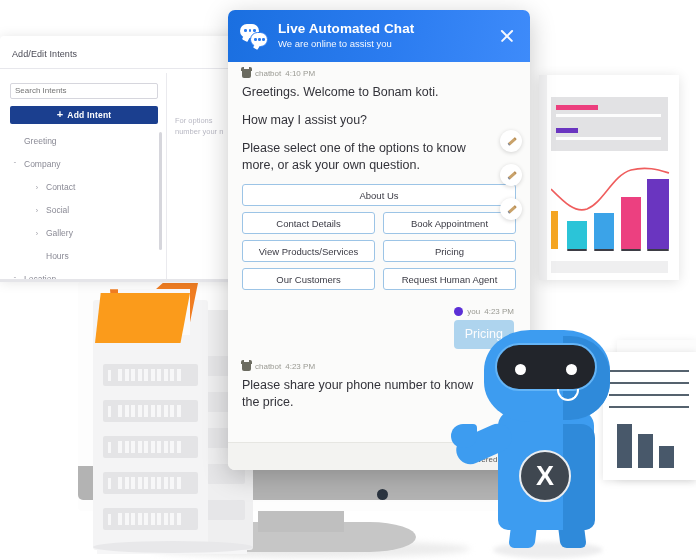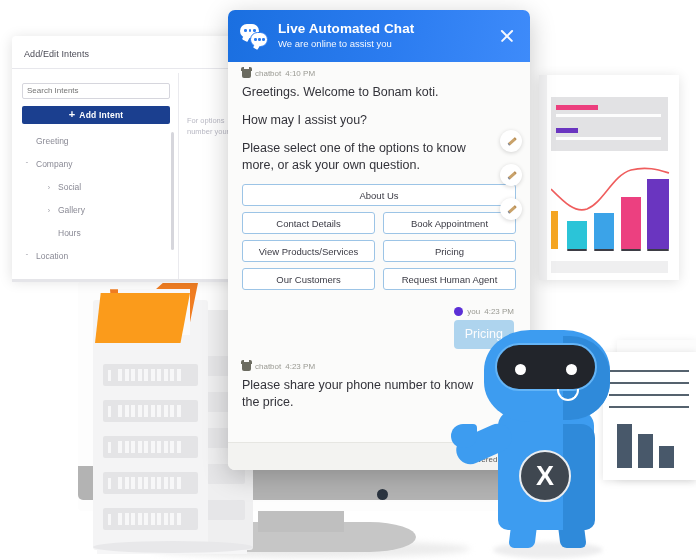--- a/index.html
+++ b/index.html
@@ -73,21 +73,21 @@
     position:absolute;left:118px;top:289px;width:72px;height:46px;background:#fafafa;
   }
   .folder-front{
     position:absolute;left:95px;top:293px;width:95px;height:50px;
     background:#fb9b1b;
     clip-path:polygon(6% 0,100% 0,90% 100%,0 100%);
   }
 
   
   .appwin{
-    position:absolute;left:12px;top:36px;width:254px;height:243px;
+    position:absolute;left:0px;top:36px;width:254px;height:243px;
     background:#ffffff;border-radius:4px 4px 0 0;
     box-shadow:0 2px 14px rgba(0,0,0,.13);
   }
   .appwin-title{
     position:absolute;left:12px;top:13px;font-size:9px;color:#4a4a55;letter-spacing:.1px;
   }
   .appwin-rule{position:absolute;left:0;top:32px;width:254px;height:1px;background:#e7e7ec;}
   .appwin-body{position:absolute;left:0;top:33px;width:254px;height:210px;}
   .panel-left{position:absolute;left:10px;top:10px;width:150px;height:200px;}
   .search-input{
@@ -418,20 +418,24 @@
           <span>Add Intent</span>
         </div>
         <div class="tree">
           <div class="tree-item lvl0 noCaret">
             <span class="caret"></span>
             <span class="label">Greeting</span>
           </div>
           <div class="tree-item lvl0">
             <span class="caret">ˇ</span>
             <span class="label">Company</span>
+          </div>
+          <div class="tree-item lvl1">
+            <span class="caret">›</span>
+            <span class="label">Contact</span>
           </div>
           <div class="tree-item lvl1">
             <span class="caret">›</span>
             <span class="label">Social</span>
           </div>
           <div class="tree-item lvl1">
             <span class="caret">›</span>
             <span class="label">Gallery</span>
           </div>
           <div class="tree-item lvl1 noCaret">

